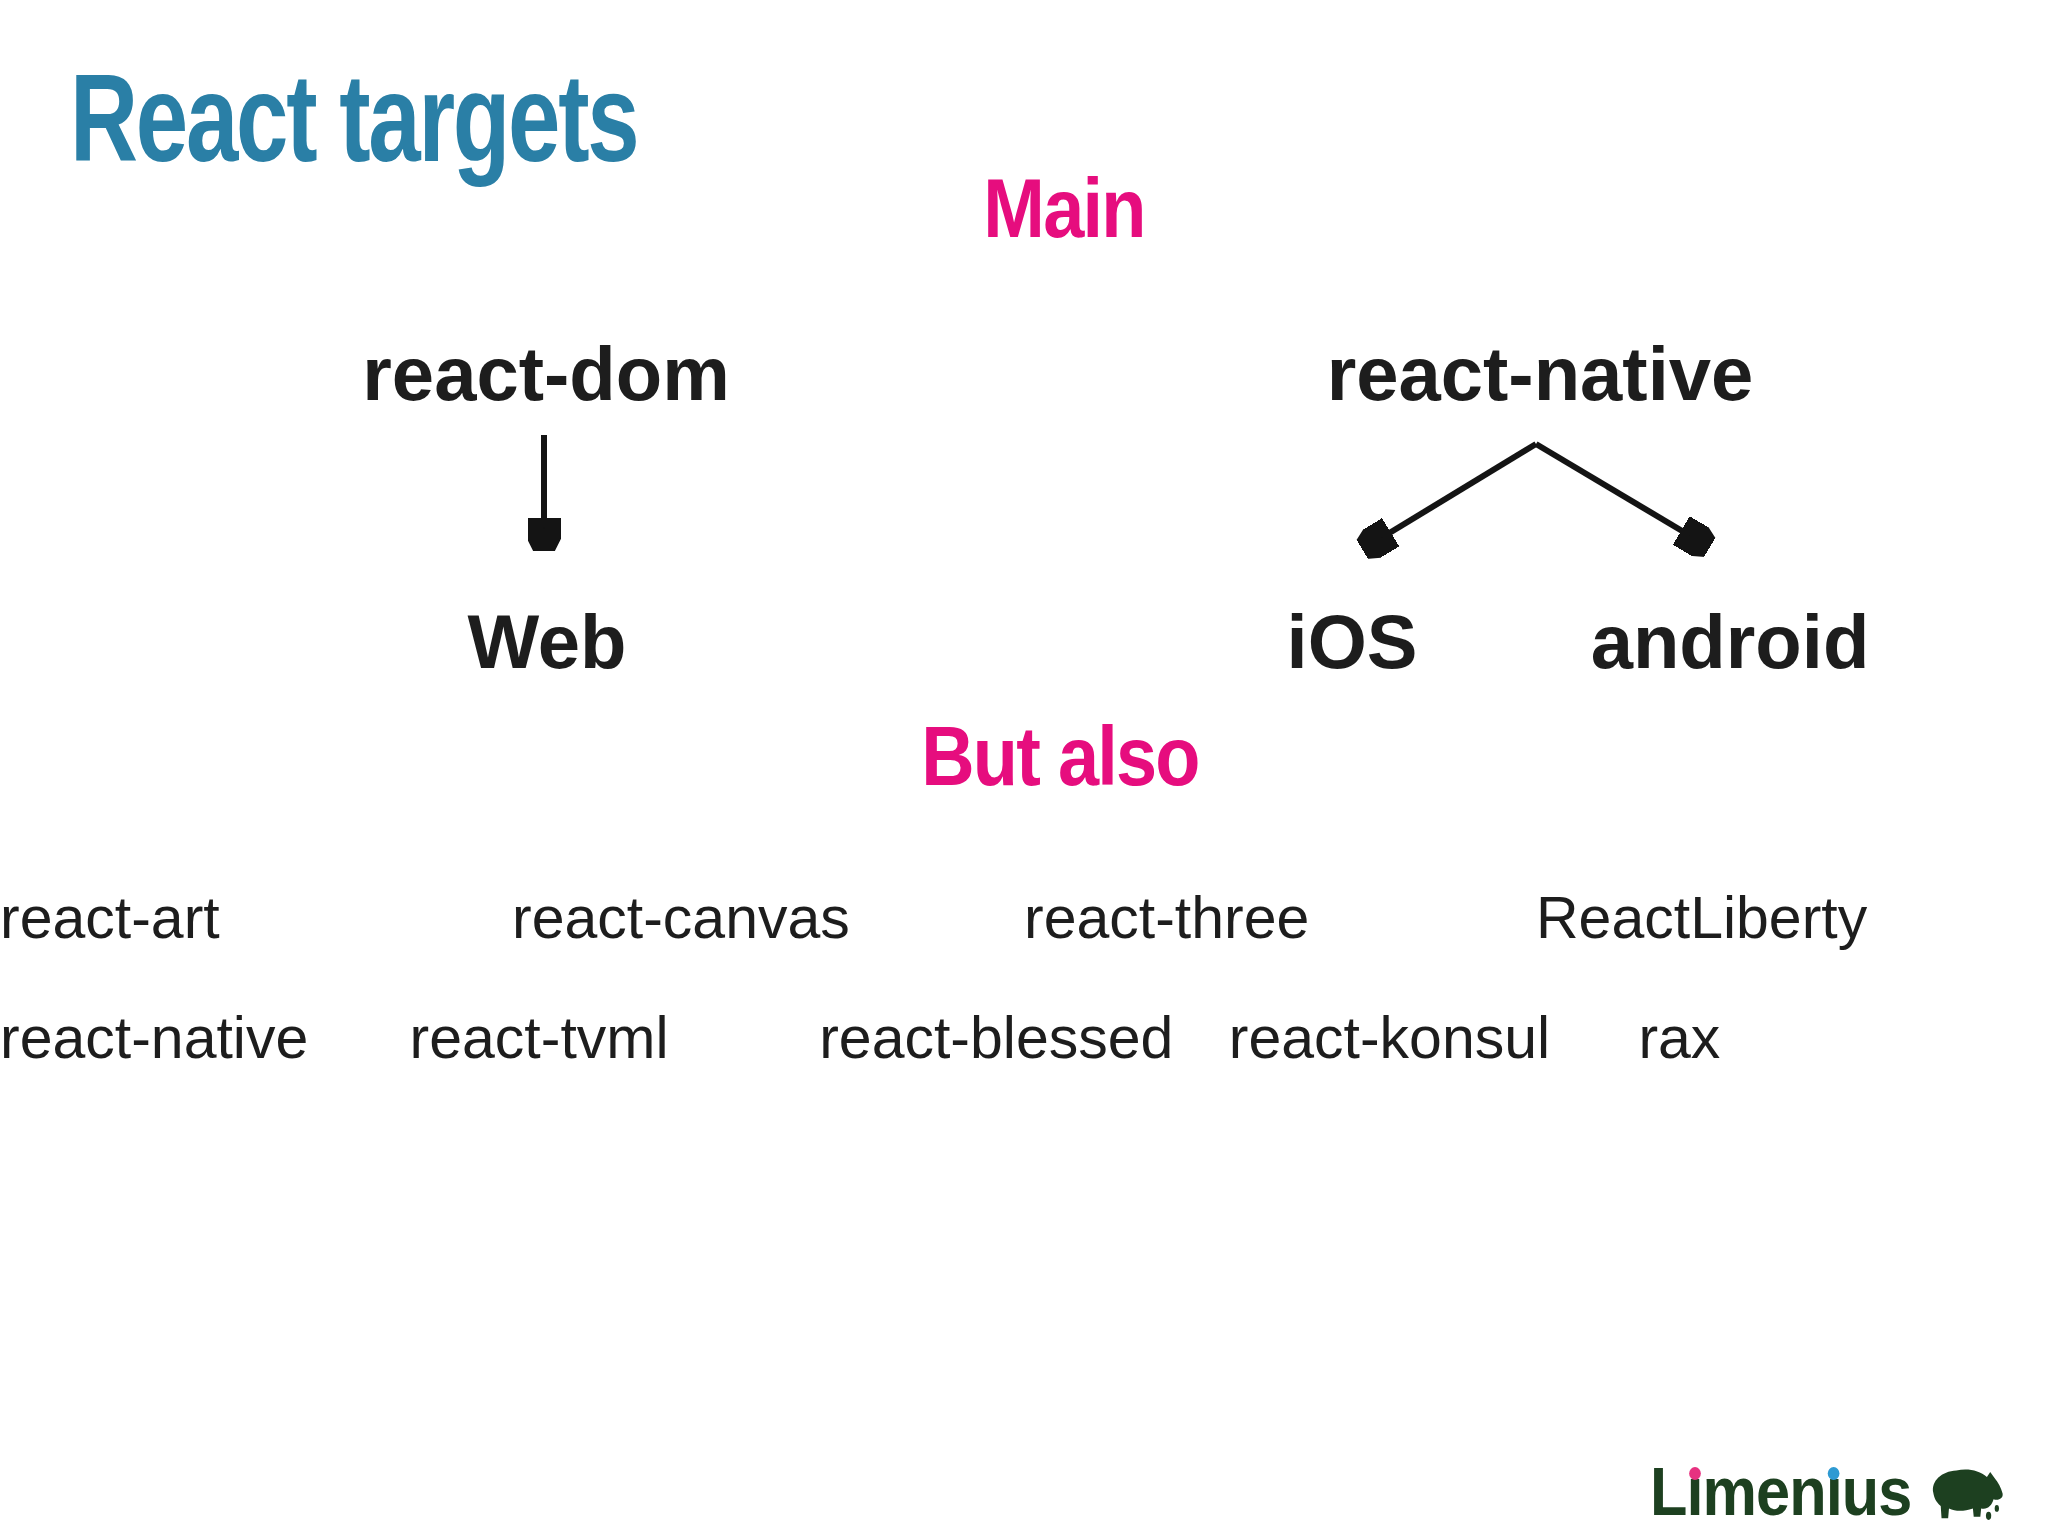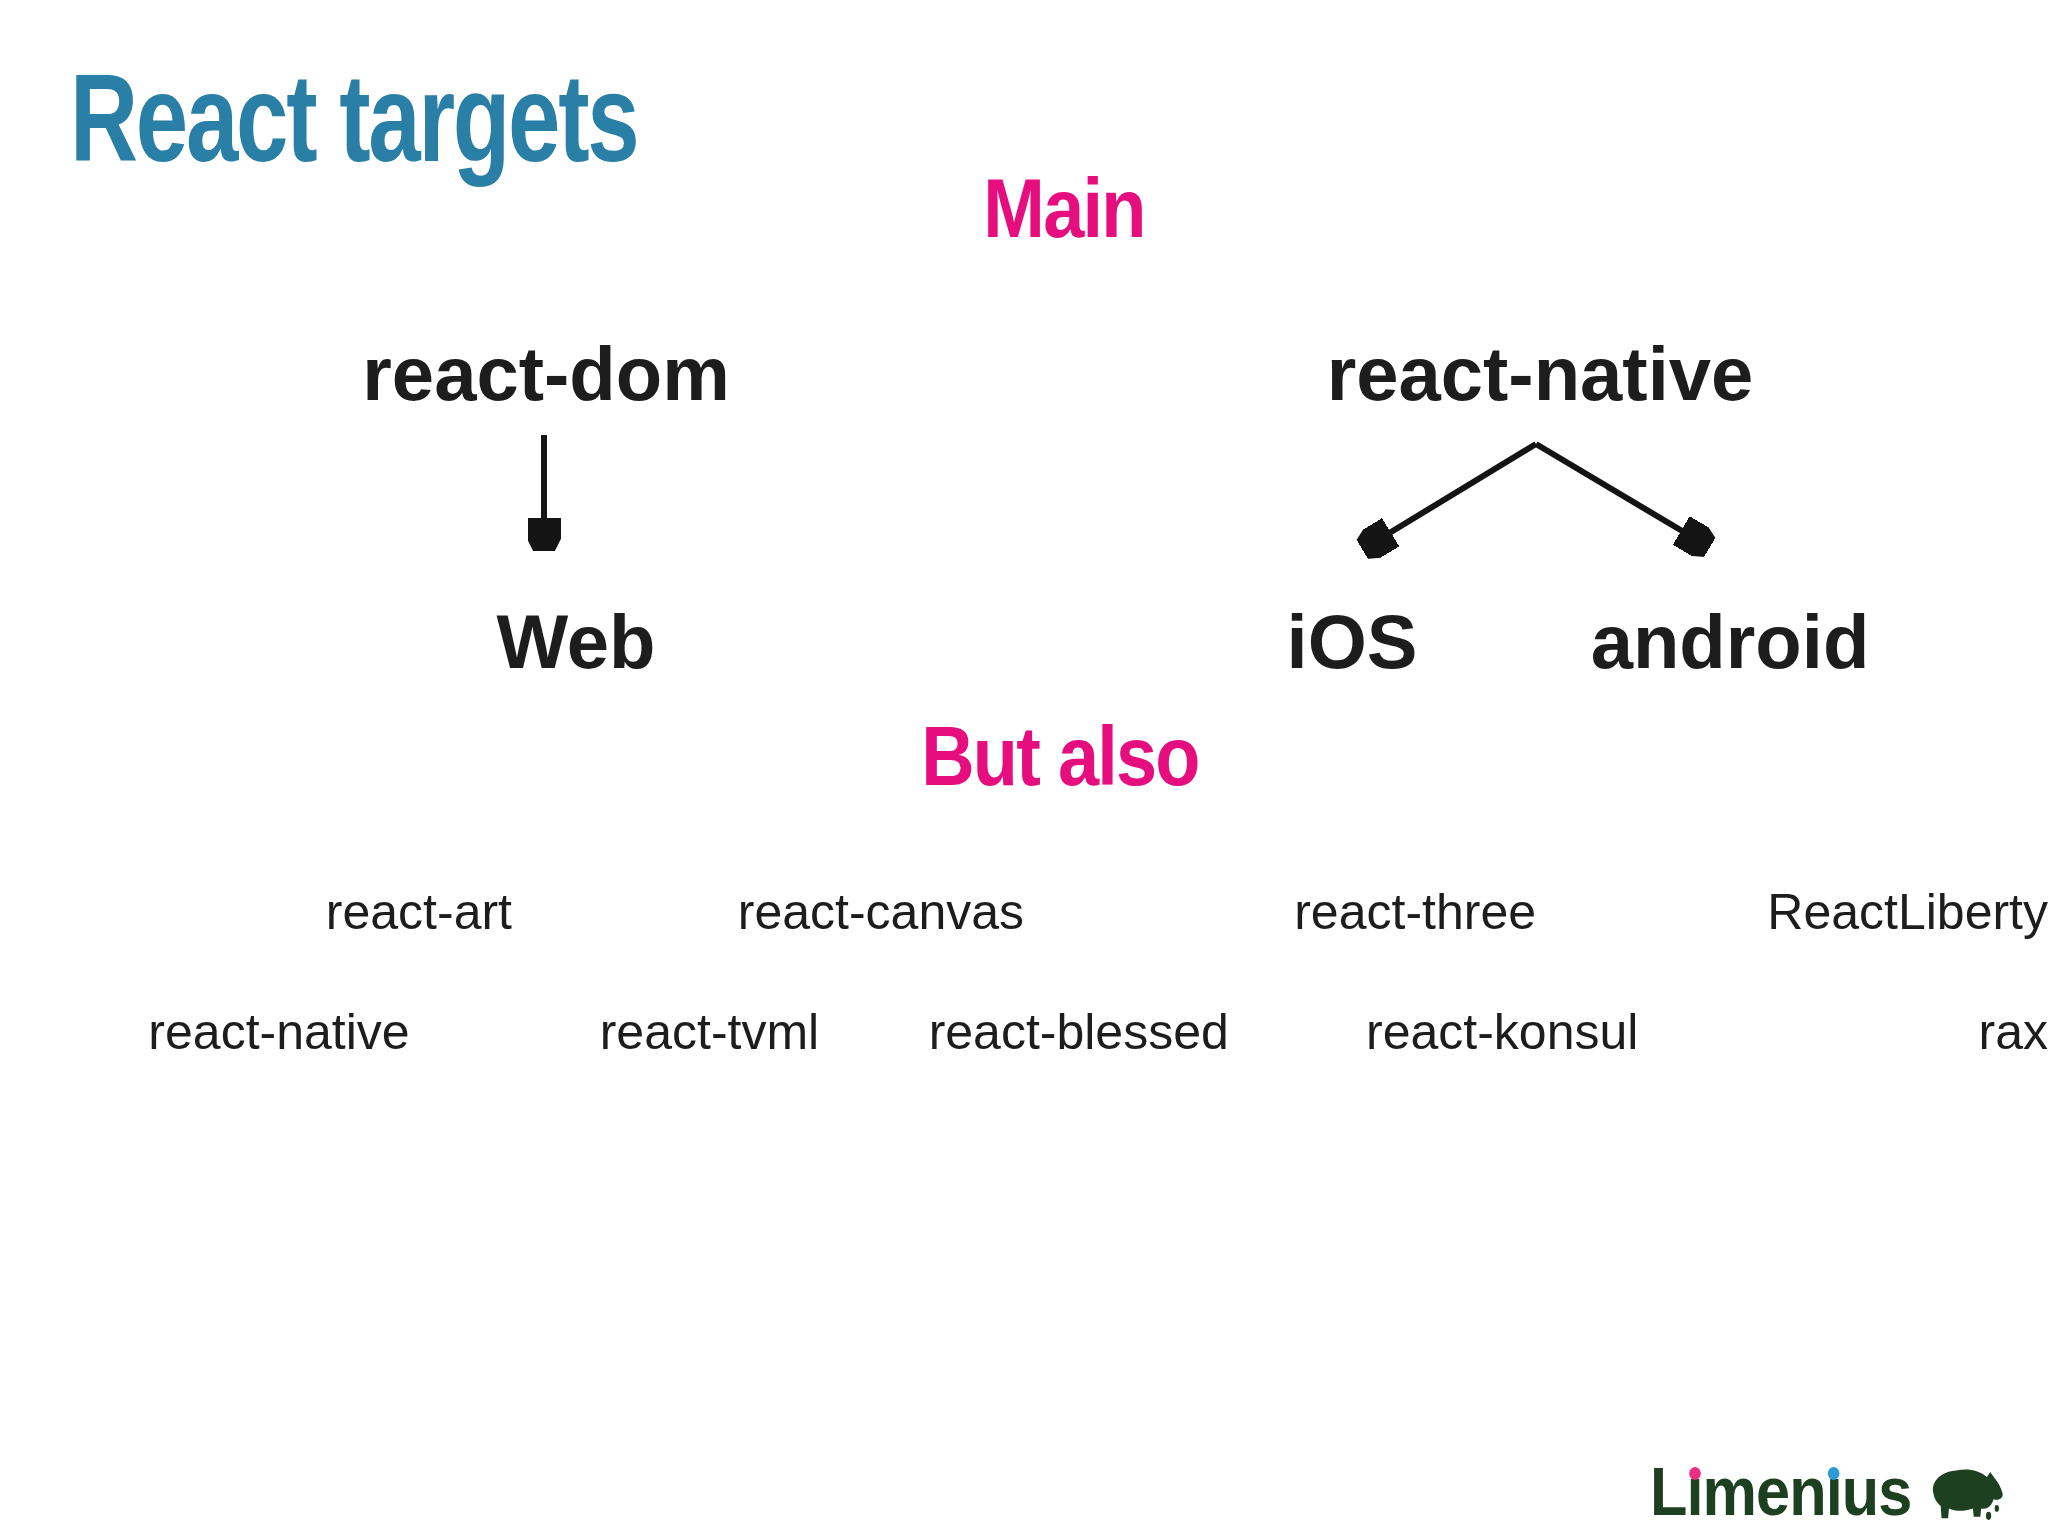--- a/index.html
+++ b/index.html
@@ -49,21 +49,21 @@
     position: absolute;
     transform: translateX(-50%);
     font-size: 76px;
     line-height: 1.25;
     color: #1d1d1d;
     white-space: nowrap;
     font-weight: bold;
   }
   .node-react-dom    { left: 546px;  top: 296px; }
   .node-react-native { left: 1540px; top: 296px; }
-  .node-web          { left: 576px;  top: 564px; }
+  .node-web          { left: 547px;  top: 564px; }
   .node-ios          { left: 1352px; top: 564px; }
   .node-android      { left: 1730px; top: 564px; text-align: center; }
 
   
   .arrows {
     position: absolute;
     left: 0; top: 0;
     width: 2048px;
     height: 1536px;
     pointer-events: none;
@@ -78,22 +78,22 @@
   .lib-row {
     position: absolute;
     left: 0;
     width: 2048px;
     display: flex;
   }
   .lib-row-1 { top: 850px; }
   .lib-row-2 { top: 970px; }
   .lib-cell {
     flex: 1 1 0;
-    text-align: right;
-    font-size: 50px;
+    text-align: left;
+    font-size: 59px;
     line-height: 1.3;
     color: #1d1d1d;
     white-space: nowrap;
   }
 
   
   .logo {
     position: absolute;
     left: 1650px;
     top: 1424px;

